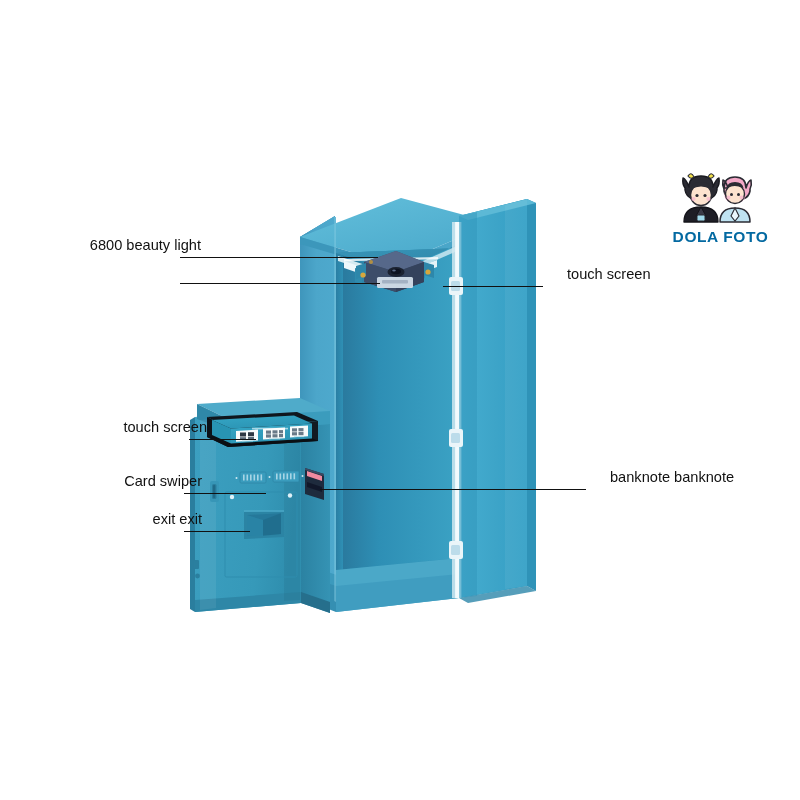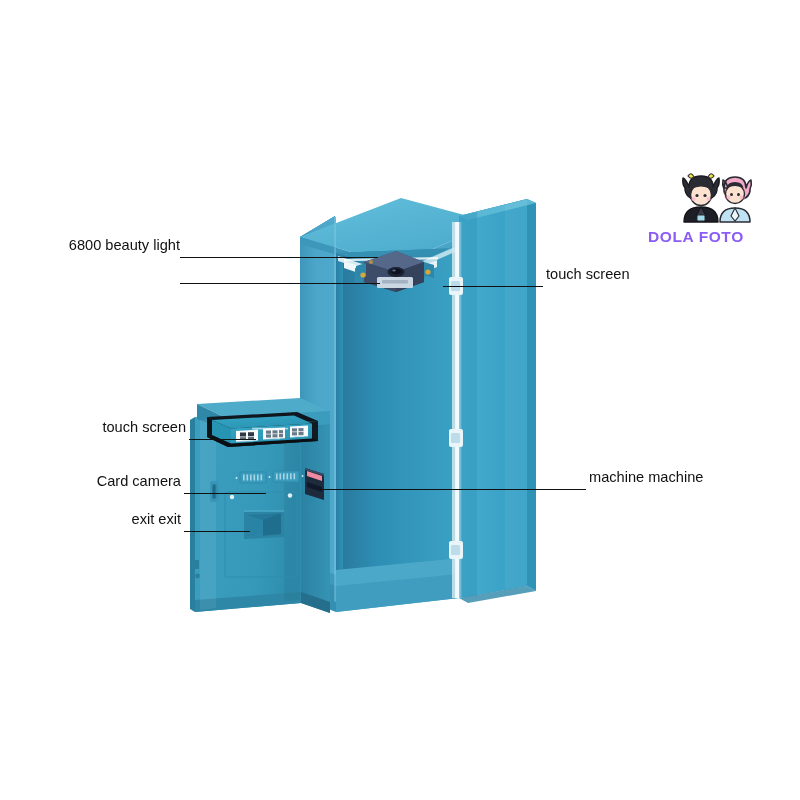--- a/index.html
+++ b/index.html
@@ -11,32 +11,34 @@
     overflow:hidden;
     position:relative;
   }
   #stage{position:absolute;inset:0;width:800px;height:800px;}
 
   
   .brand{position:absolute;left:648px;top:170px;width:145px;height:95px;}
   .brand-mark{position:absolute;left:28px;top:0;width:90px;height:58px;}
   .brand-text{
     position:absolute;left:0;top:58px;width:145px;
-    font-size:15.5px;font-weight:700;letter-spacing:.6px;color:#8b5cf6;
+    text-align:center;
+    font-size:15.5px;font-weight:700;letter-spacing:.6px;color:#0369a1;
     font-family:"Liberation Sans", sans-serif;
   }
 
   
   .lbl{
     position:absolute;
     font-size:14.6px;
     color:#111111;
     font-family:"Liberation Sans", sans-serif;
     white-space:nowrap;
     line-height:1;
+    margin-left:21px;
   }
   .lbl.right{text-align:right;}
   .leader{position:absolute;background:#111111;height:1.4px;}
 
   
   .poly{position:absolute;top:0;left:0;width:800px;height:800px;}
 </style>
 </head>
 <body>
 
@@ -370,24 +372,24 @@
 
   <div class="lbl" style="left:546px;top:267px;">
     <span>touch screen</span>
   </div>
 
   <div class="lbl right" style="left:0px;top:420px;width:186px;padding-right:3px;">
     <span>touch screen</span>
   </div>
 
   <div class="lbl right" style="left:0px;top:474px;width:181px;padding-right:3px;">
-    <span>Card camera</span>
+    <span>Card swiper</span>
   </div>
 
   <div class="lbl right" style="left:0px;top:512px;width:181px;padding-right:3px;">
     <span>exit exit</span>
   </div>
 
   <div class="lbl" style="left:589px;top:470px;">
-    <span>machine machine</span>
+    <span>banknote banknote</span>
   </div>
 
 </div>
 
 </body></html>

